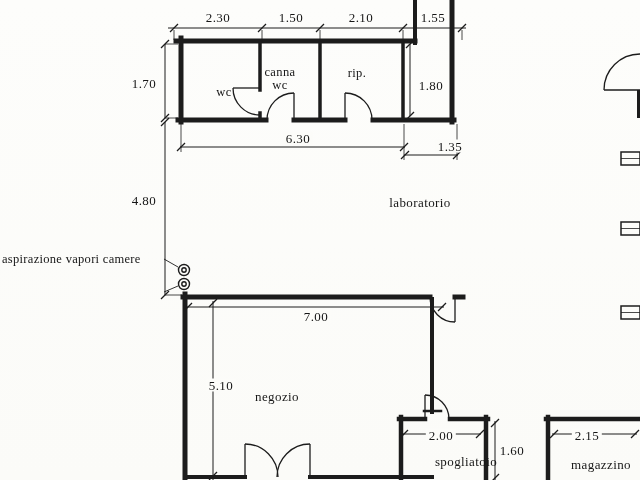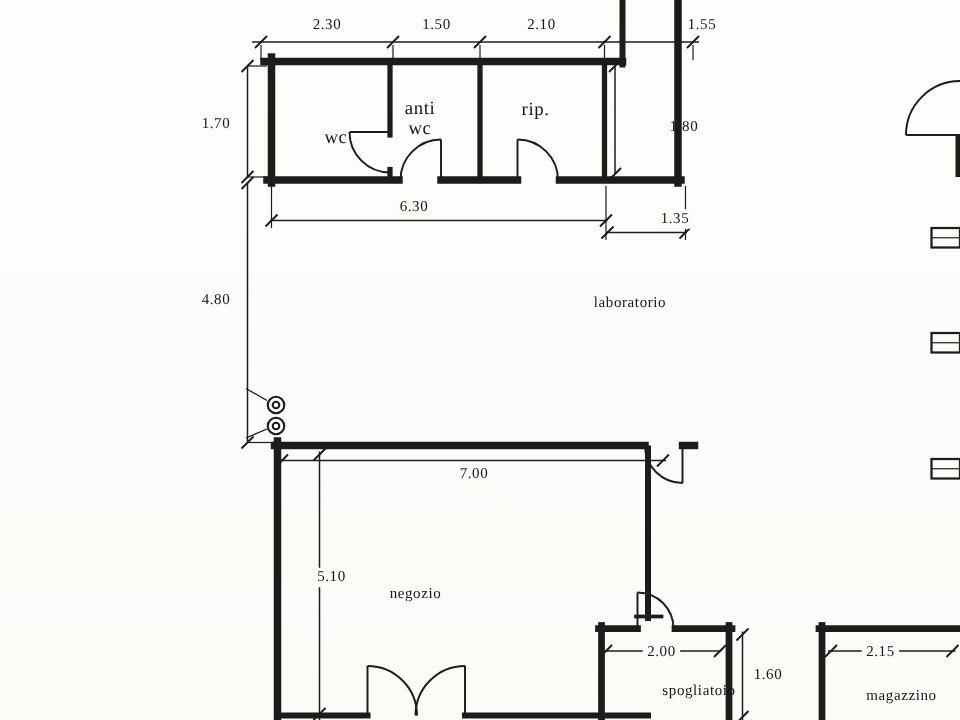--- a/index.html
+++ b/index.html
@@ -5,21 +5,21 @@
   html,body { margin:0; padding:0; }
   body { background:#e9e9e7; }
   .canvas {
     position:relative; width:640px; height:480px; overflow:hidden;
     background:linear-gradient(180deg,#fdfdfb 0%, #fbfbf8 100%);
     font-family:"Liberation Serif", serif; color:#161616;
   }
   svg { position:absolute; left:0; top:0; }
   .lbl {
     position:absolute; transform:translate(-50%,-50%);
-    font-size:10px; letter-spacing:0.4px; white-space:nowrap; line-height:13px;
+    font-size:13px; letter-spacing:0.4px; white-space:nowrap; line-height:13px;
   }
   .lbl.small { font-size:12.5px; }
   .lbl.bg { background:#fcfcf9; padding:0 3px; }
   .lbl.twoline { text-align:center; }
   .lbl.twoline span { display:block; line-height:13px; }
   .note {
     position:absolute; left:2px; transform:translateY(-50%);
     font-size:12.5px; letter-spacing:0.3px; white-space:nowrap;
   }
 </style>
@@ -175,38 +175,39 @@
       <line x1="457" y1="124" x2="457" y2="160"></line>
       <line x1="165" y1="44" x2="178" y2="44"></line>
       <line x1="165" y1="118" x2="178" y2="118"></line>
       <line x1="165" y1="295" x2="182" y2="295"></line>
     </g>
   </svg>
 
   <div class="lbl" style="left:218px; top:17px;">2.30</div>
   <div class="lbl" style="left:291px; top:17px;">1.50</div>
   <div class="lbl" style="left:361px; top:17px;">2.10</div>
-  <div class="lbl" style="left:433px; top:17px;margin-left:35px;">1.55</div>
+  <div class="lbl" style="left:433px; top:17px;">1.55</div>
 
   <div class="lbl" style="left:144px; top:83px;">1.70</div>
-  <div class="lbl" style="left:456px; top:85px;">1.80</div>
-  <div class="lbl bg" style="left:276px; top:138px;">6.30</div>
+  <div class="lbl" style="left:431px; top:85px;">1.80</div>
+  <div class="lbl bg" style="left:298px; top:138px;">6.30</div>
   <div class="lbl bg" style="left:450px; top:146px;">1.35</div>
   <div class="lbl" style="left:144px; top:200px;">4.80</div>
   <div class="lbl bg" style="left:316px; top:304px;margin-top:12px;">7.00</div>
   <div class="lbl bg" style="left:221px; top:385px;">5.10</div>
   <div class="lbl bg" style="left:441px; top:435px;">2.00</div>
   <div class="lbl" style="left:512px; top:450px;">1.60</div>
   <div class="lbl bg" style="left:587px; top:435px;">2.15</div>
 
   <div class="lbl small" style="left:224px; top:92px;">wc</div>
   <div class="lbl small twoline" style="left:280px; top:79px;">
-    <span>anti</span>
+    <span>canna</span>
     <span>wc</span>
   </div>
   <div class="lbl small" style="left:357px; top:73px;">rip.</div>
   <div class="lbl" style="left:420px; top:202px;">laboratorio</div>
   <div class="lbl" style="left:277px; top:396px;">negozio</div>
   <div class="lbl" style="left:466px; top:461px;">spogliatoio</div>
   <div class="lbl" style="left:601px; top:464px;">magazzino</div>
 
+  <div class="note" style="top:259px;">aspirazione vapori camere</div>
 
 </div>
 
 </body></html>

